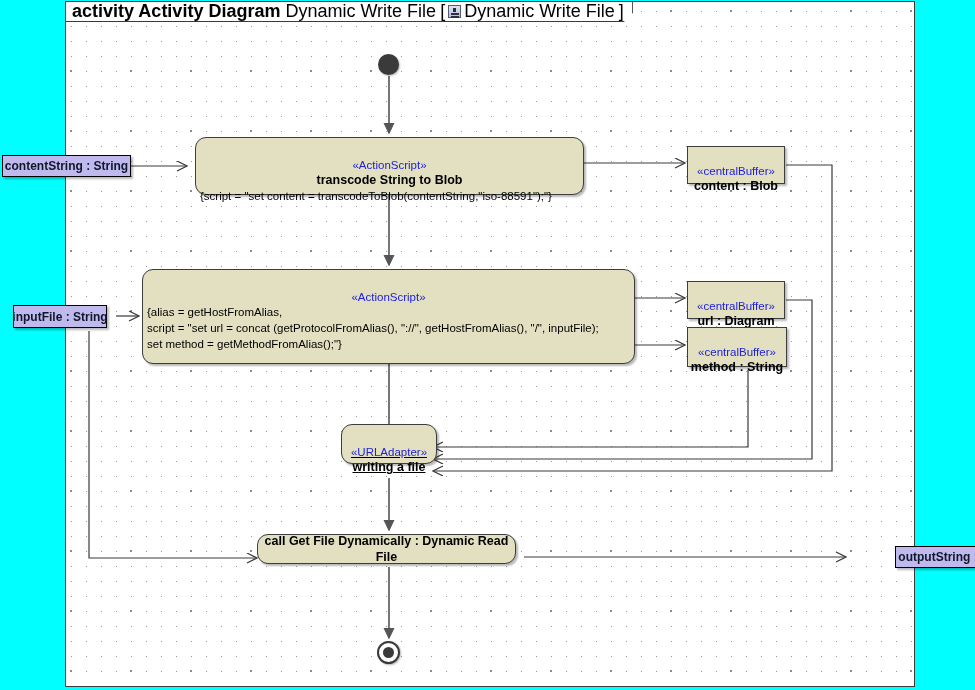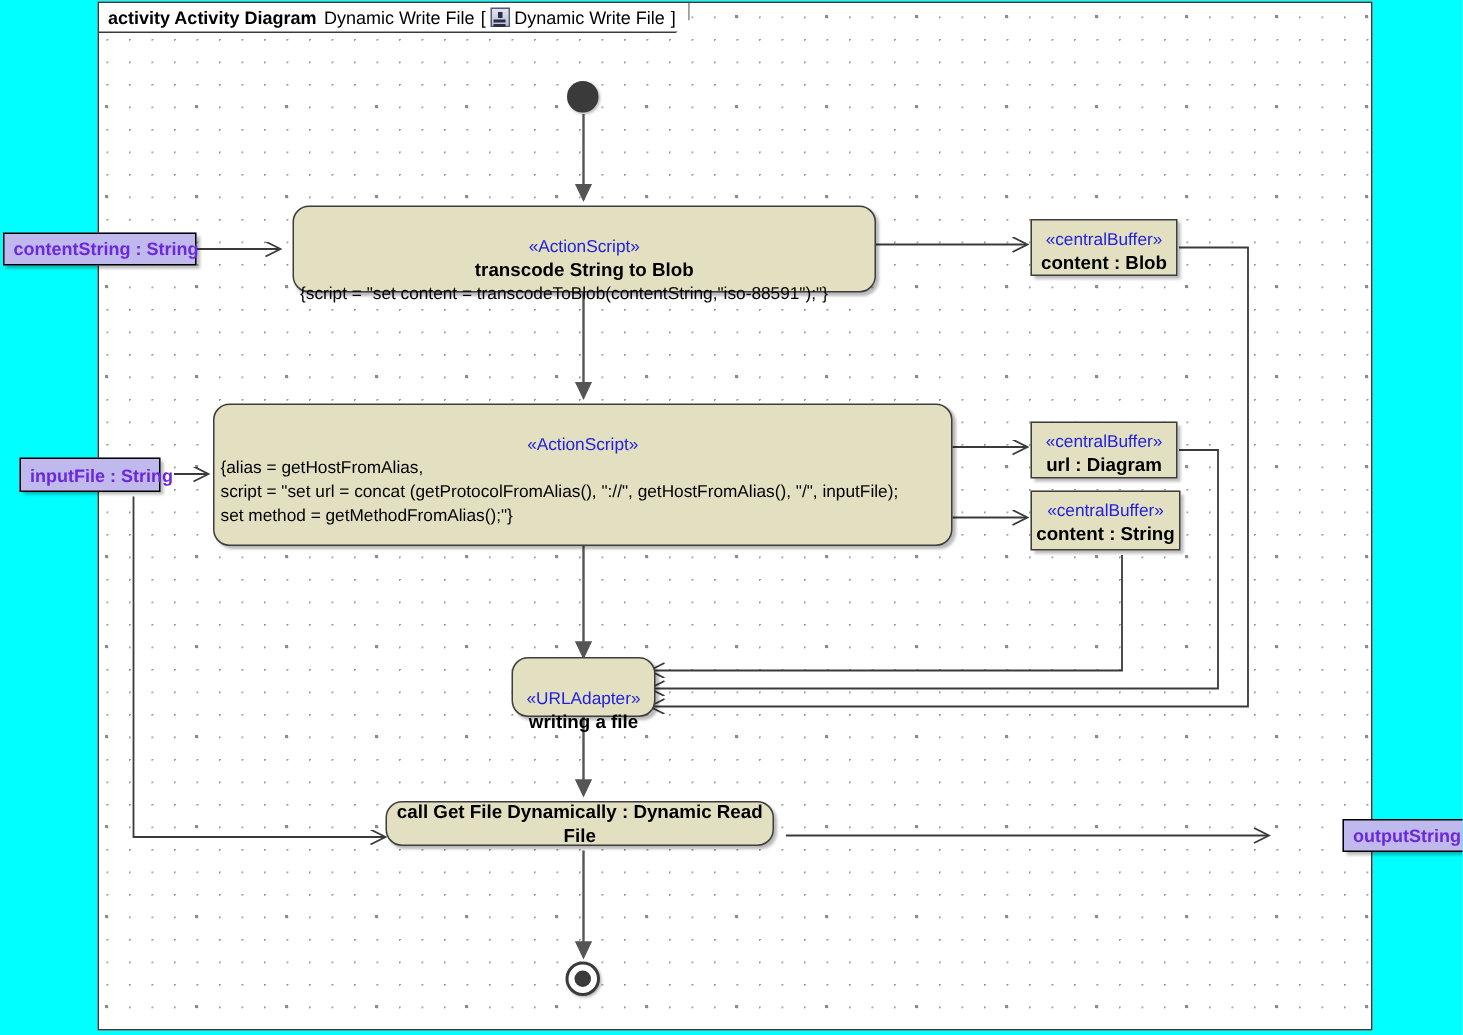--- a/index.html
+++ b/index.html
@@ -52,21 +52,21 @@
     left: 66px; top: 2px;
     height: 20px;
     padding: 0 8px 0 6px;
     display: flex;
     align-items: center;
     background: #ffffff;
     border: 1px solid #3a3a3a;
     border-top: none;
     border-left: none;
     box-sizing: border-box;
-    font-size: 12px;
+    font-size: 18px;
     color: #000;
     white-space: nowrap;
     -webkit-clip-path: polygon(0 0, 100% 0, 100% 55%, calc(100% - 9px) 100%, 0 100%);
     clip-path: polygon(0 0, 100% 0, 100% 55%, calc(100% - 9px) 100%, 0 100%);
   }
   #frame-header .kw { font-weight: bold; }
   #frame-header .nm { margin-left: 5px; }
   #frame-header .brk { margin-left: 4px; }
   .mini-icon {
     display: inline-block;
@@ -126,21 +126,21 @@
     text-align: left;
     color: #000;
     padding: 0 4px;
     white-space: nowrap;
   }
 
   
   .buffer {
     border-radius: 0;
     text-align: center;
-    padding-top: 6px;
+    padding-top: 17px;
   }
 
   
   .callnode {
     border-radius: 11px;
     display: flex;
     align-items: center;
     justify-content: flex-end;
   }
   .callnode::after {
@@ -157,24 +157,25 @@
 
   
   .param {
     position: absolute;
     box-sizing: border-box;
     background: #bfb9ee;
     border: 1px solid #000000;
     box-shadow: 2px 2px 2px rgba(0,0,0,0.28);
     font-weight: bold;
     font-size: 12px;
-    color: #6d28d9;
+    color: #0f172a;
     display: flex;
     align-items: center;
-    padding: 0 6px;
+    justify-content: center;
+    padding: 0 20px;
     white-space: nowrap;
   }
 
   
   .initial-node {
     position: absolute;
     width: 21px; height: 21px;
     border-radius: 50%;
     background: #3a3a3a;
     box-shadow: 1px 1px 2px rgba(0,0,0,0.3);
@@ -276,21 +277,21 @@
     <div class="body-text">{script = "set content = transcodeToBlob(contentString,"iso-88591");"}</div>
   </div>
 
   <div class="node action" style="left:142px; top:269px; width:493px; height:95px; text-align:left;">
     <div class="stereo">«ActionScript»</div>
     <div class="body-text">{alias = getHostFromAlias,</div>
     <div class="body-text">script = "set url = concat (getProtocolFromAlias(), "://", getHostFromAlias(), "/", inputFile);</div>
     <div class="body-text">set method = getMethodFromAlias();"}</div>
   </div>
 
-  <div class="node action" style="left:341px; top:438px; width:96px; height:40px;">
+  <div class="node action" style="left:341px; top:424px; width:96px; height:40px;text-decoration:underline;">
     <div class="stereo">«URLAdapter»</div>
     <div class="nodename">writing a file</div>
   </div>
 
   <div class="node callnode" style="left:257px; top:534px; width:259px; height:30px;">
     <div class="nodename">call Get File Dynamically : Dynamic Read File</div>
   </div>
 
   <div class="final-node" style="left:377px; top:641px;"></div>
 
@@ -299,21 +300,21 @@
     <div class="nodename">content : Blob</div>
   </div>
 
   <div class="node buffer" style="left:687px; top:281px; width:98px; height:38px;">
     <div class="stereo">«centralBuffer»</div>
     <div class="nodename">url : Diagram</div>
   </div>
 
   <div class="node buffer" style="left:687px; top:327px; width:100px; height:40px;">
     <div class="stereo">«centralBuffer»</div>
-    <div class="nodename">content : String</div>
+    <div class="nodename">method : String</div>
   </div>
 
   <div class="param" style="left:2px; top:155px; width:129px; height:22px;">
     <span>contentString : String</span>
   </div>
 
   <div class="param" style="left:13px; top:305px; width:94px; height:23px;">
     <span>inputFile : String</span>
   </div>
 

